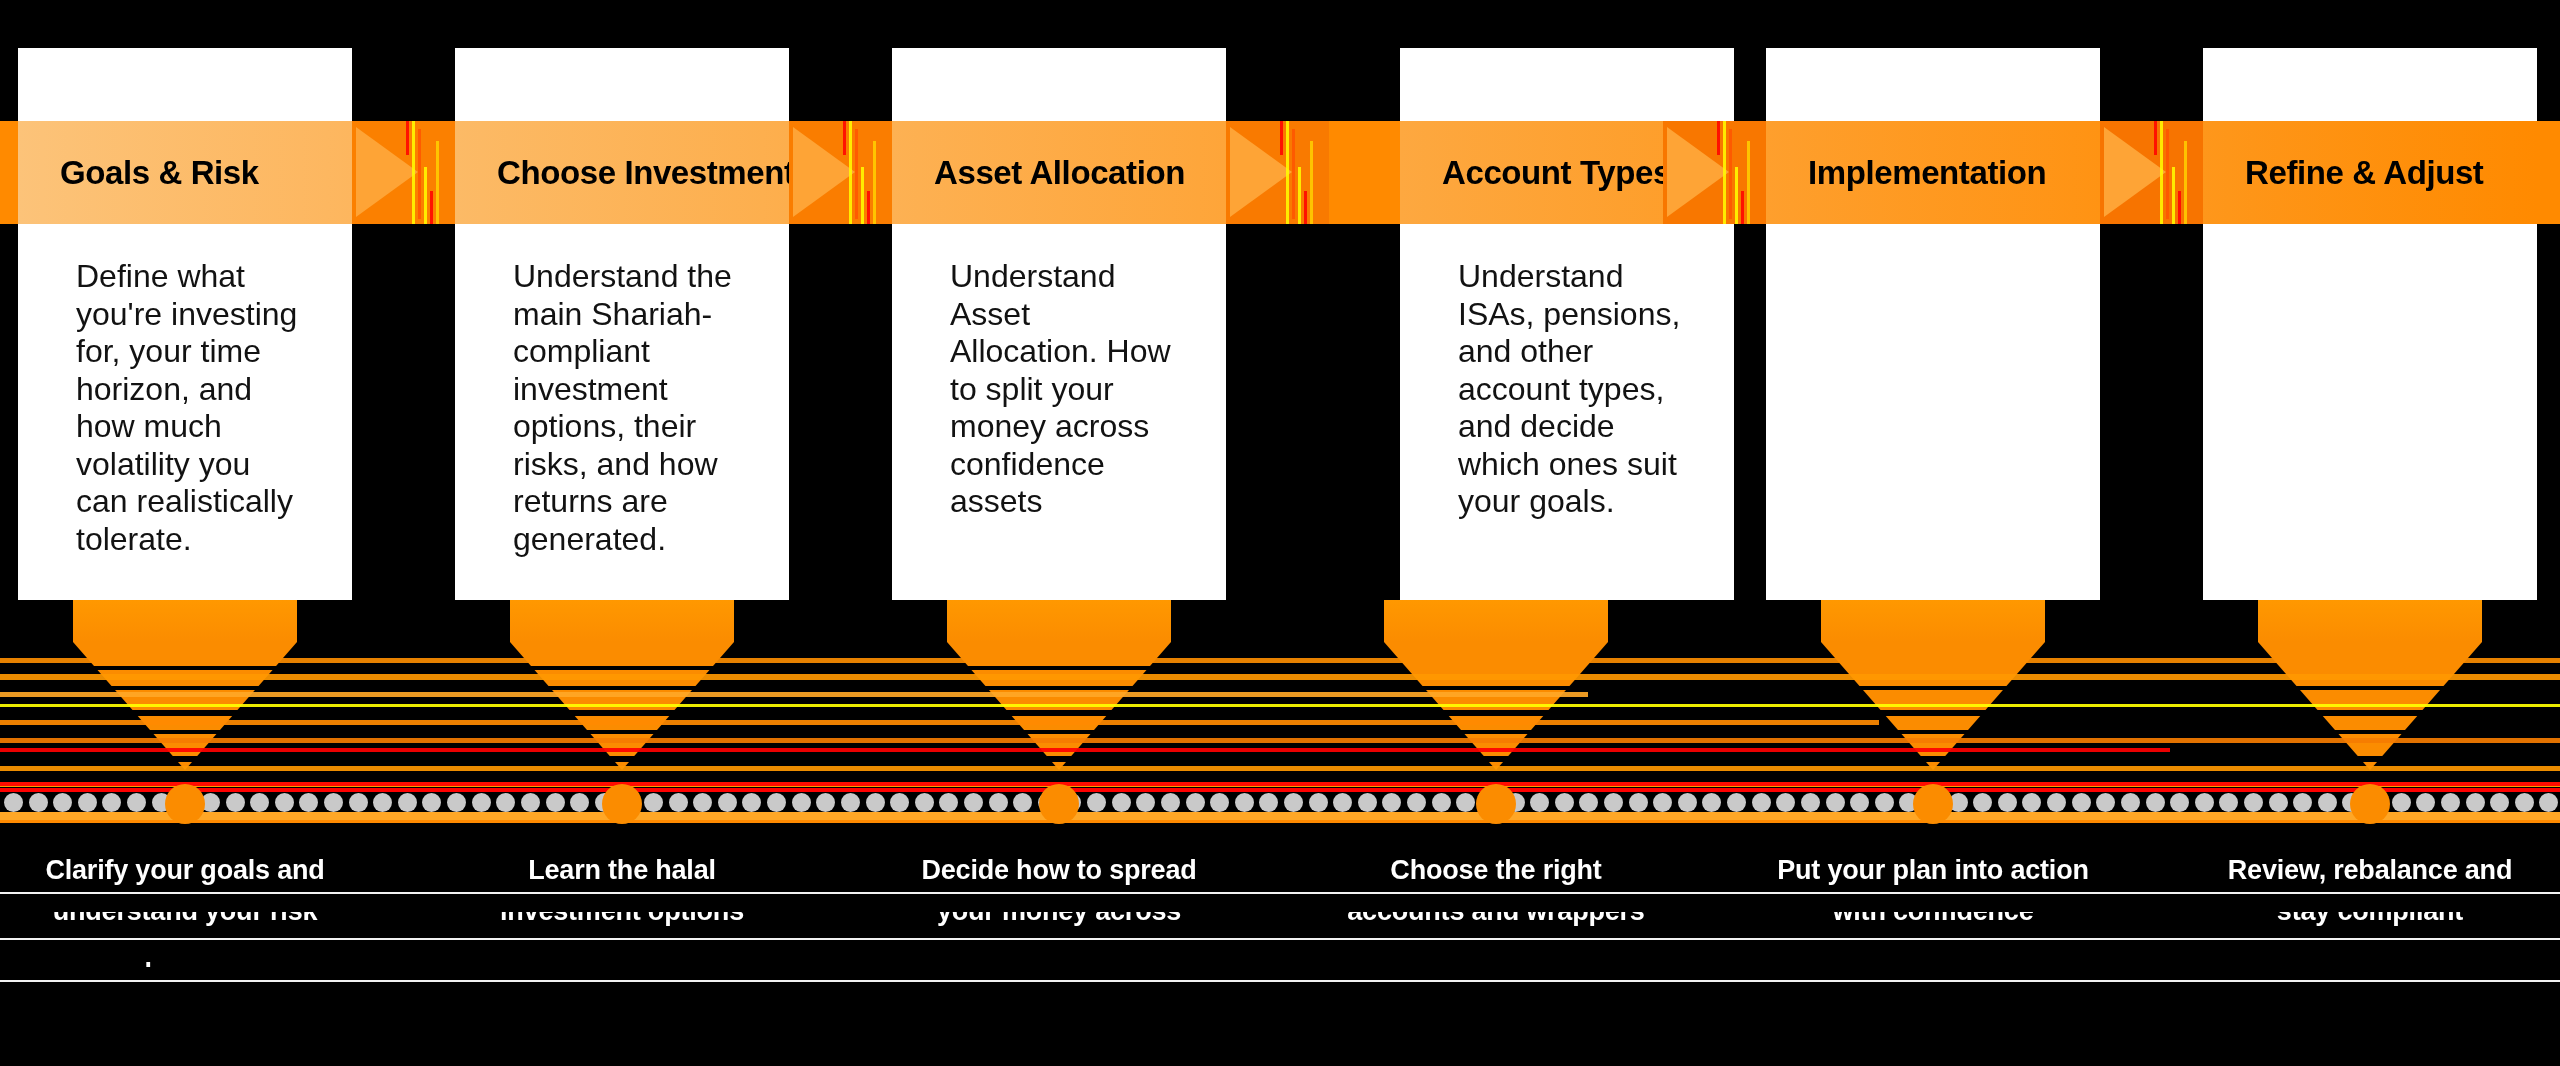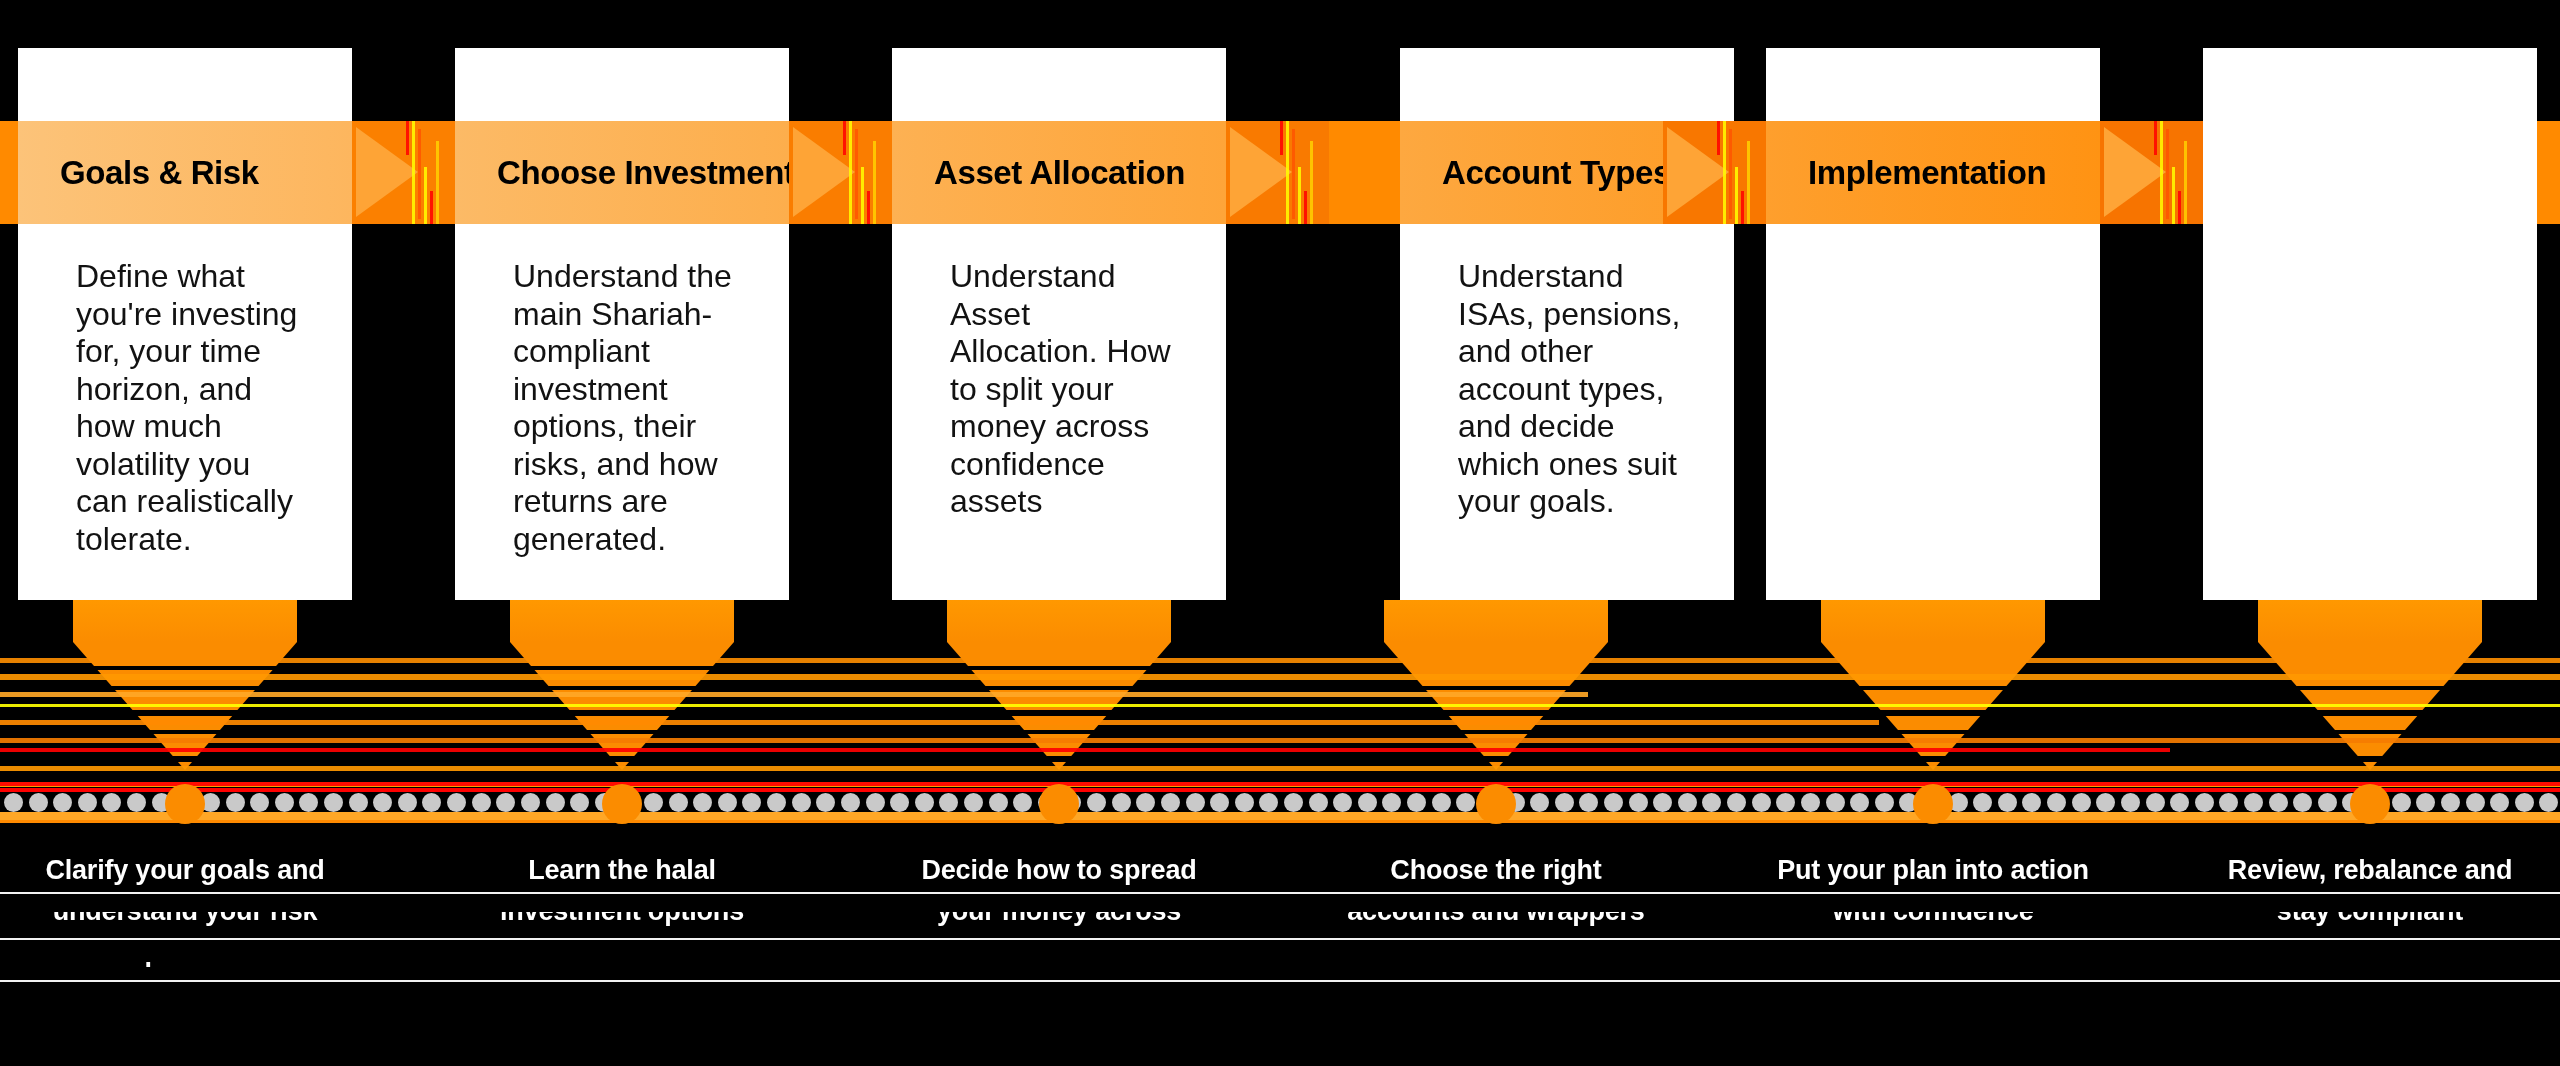--- a/index.html
+++ b/index.html
@@ -249,20 +249,23 @@
         <div class="glitch">
           <div class="gl" style="left: 54px; top: 0px; height: 34px; bottom: auto; background: rgb(255, 0, 0); opacity: 0.85;"></div>
           <div class="gl" style="left: 60px; top: 0px; height: 103px; bottom: auto; background: rgb(255, 255, 0); opacity: 0.85;"></div>
           <div class="gl" style="left: 66px; top: 8px; height: 90px; bottom: auto; background: rgb(255, 85, 0); opacity: 0.85;"></div>
           <div class="gl" style="left: 72px; top: 46px; height: 57px; bottom: auto; background: rgb(255, 255, 0); opacity: 0.85;"></div>
           <div class="gl" style="left: 78px; top: 70px; height: 33px; bottom: auto; background: rgb(255, 0, 0); opacity: 0.85;"></div>
           <div class="gl" style="left: 84px; top: 20px; height: 83px; bottom: auto; background: rgb(255, 208, 0); opacity: 0.85;"></div>
         </div>
       </div>
       <div class="card" style="left: 2203px;">
+        <div class="card-head" style="background: linear-gradient(90deg, rgb(254, 151, 27) 0%, rgb(255, 138, 0) 100%);">
+          <div class="card-head-title">Refine &amp; Adjust</div>
+        </div>
       </div>
     </div>
 
   <div id="mid">
       <div class="down-stem" style="left: 73px;"></div>
       <div class="down-arrow" style="left: 73px; top: 42px; border-top-color: rgb(251, 140, 0);"></div>
       <div class="down-stem" style="left: 510px;"></div>
       <div class="down-arrow" style="left: 510px; top: 42px; border-top-color: rgb(251, 140, 0);"></div>
       <div class="down-stem" style="left: 947px;"></div>
       <div class="down-arrow" style="left: 947px; top: 42px; border-top-color: rgb(251, 140, 0);"></div>

